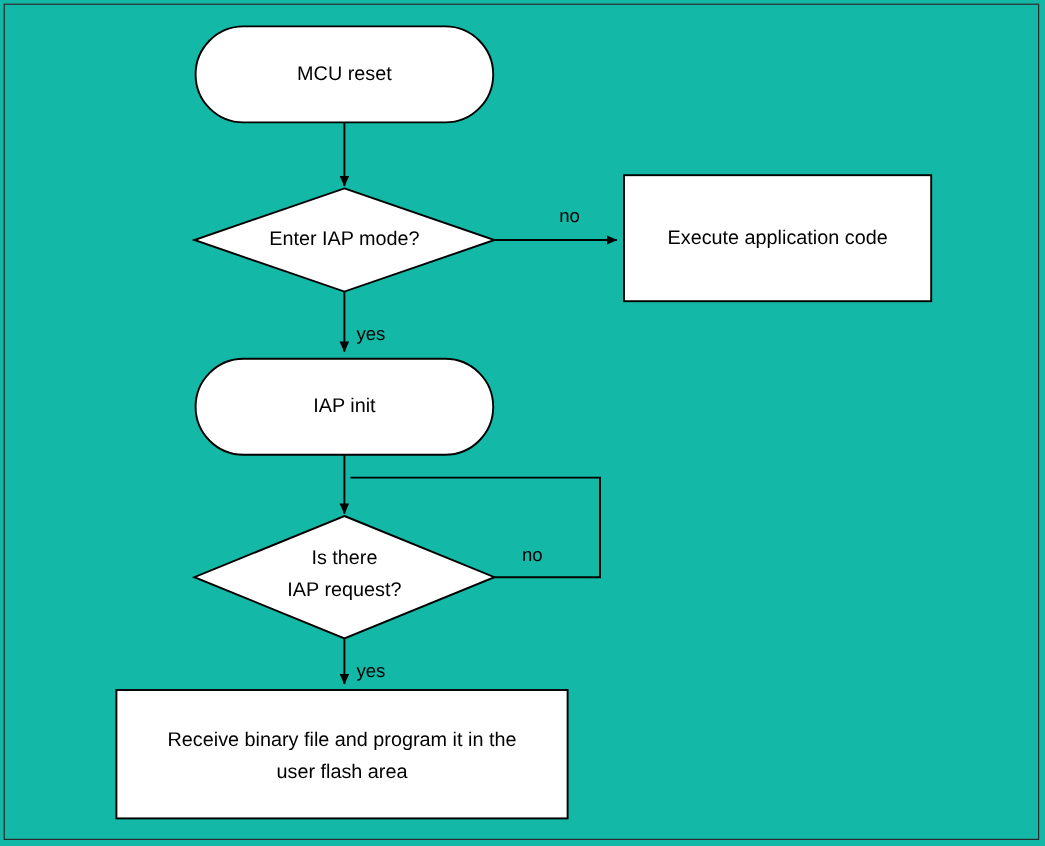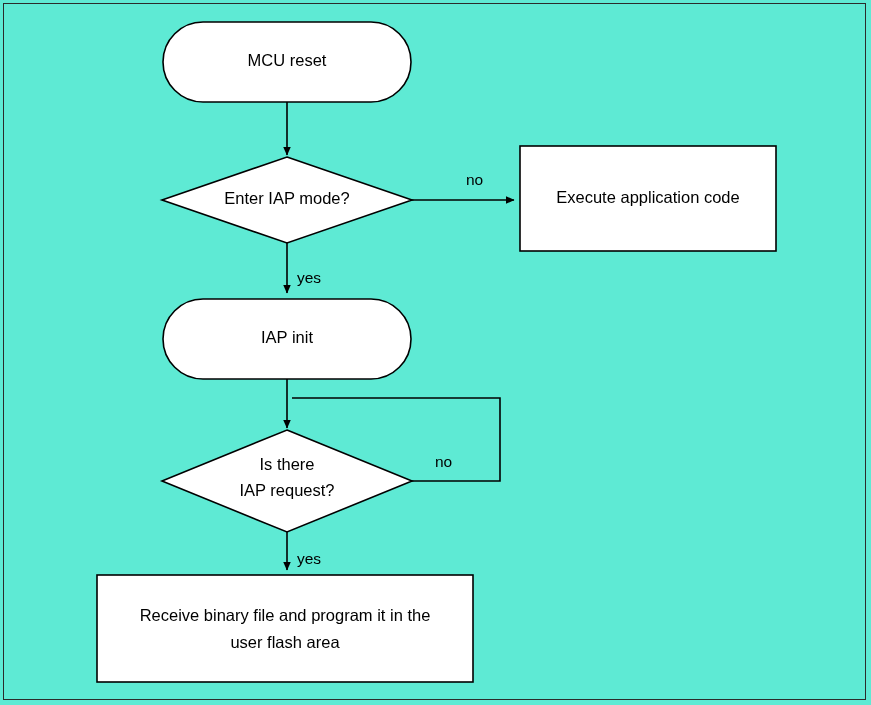--- a/index.html
+++ b/index.html
@@ -4,21 +4,21 @@
 <style>
   html, body {
     margin: 0;
     padding: 0;
     background: #ffffff;
   }
   #page {
     position: relative;
     width: 871px;
     height: 705px;
-    background: #5eead4;
+    background: #14b8a6;
     font-family: "Liberation Sans", sans-serif;
     overflow: hidden;
   }
   #frame {
     position: absolute;
     left: 3px;
     top: 3px;
     width: 863px;
     height: 697px;
     border: 1px solid #2b2b2b;

